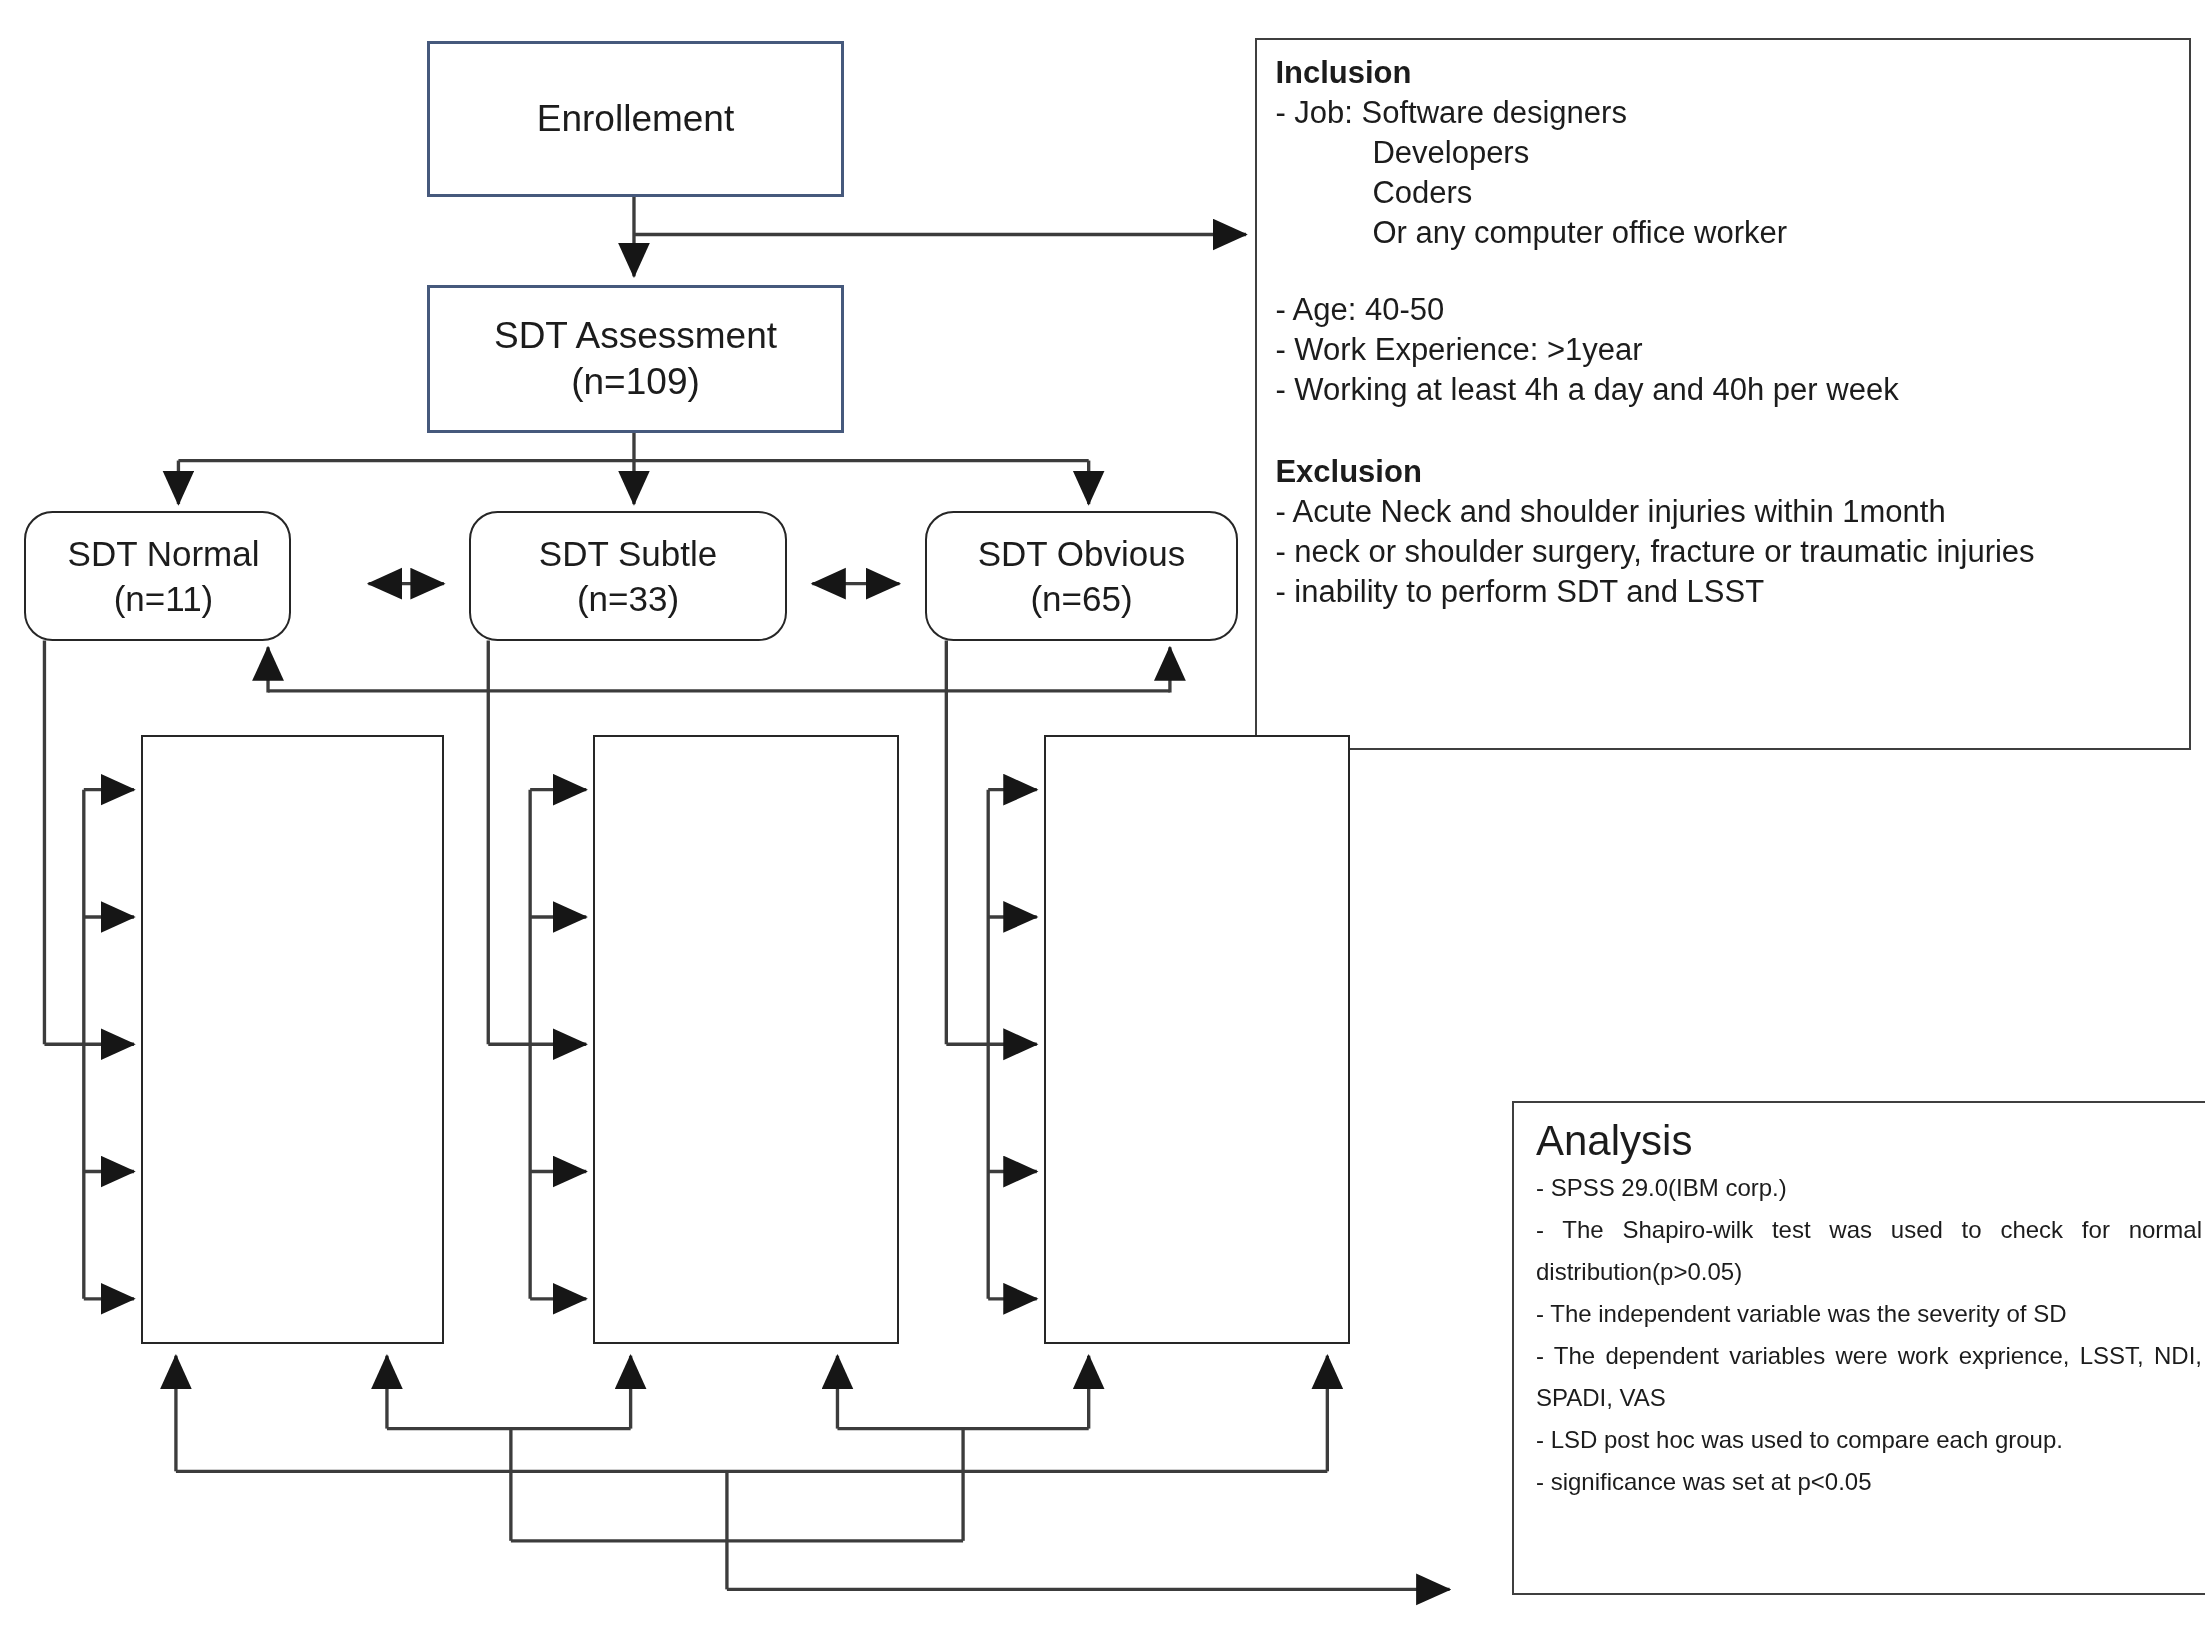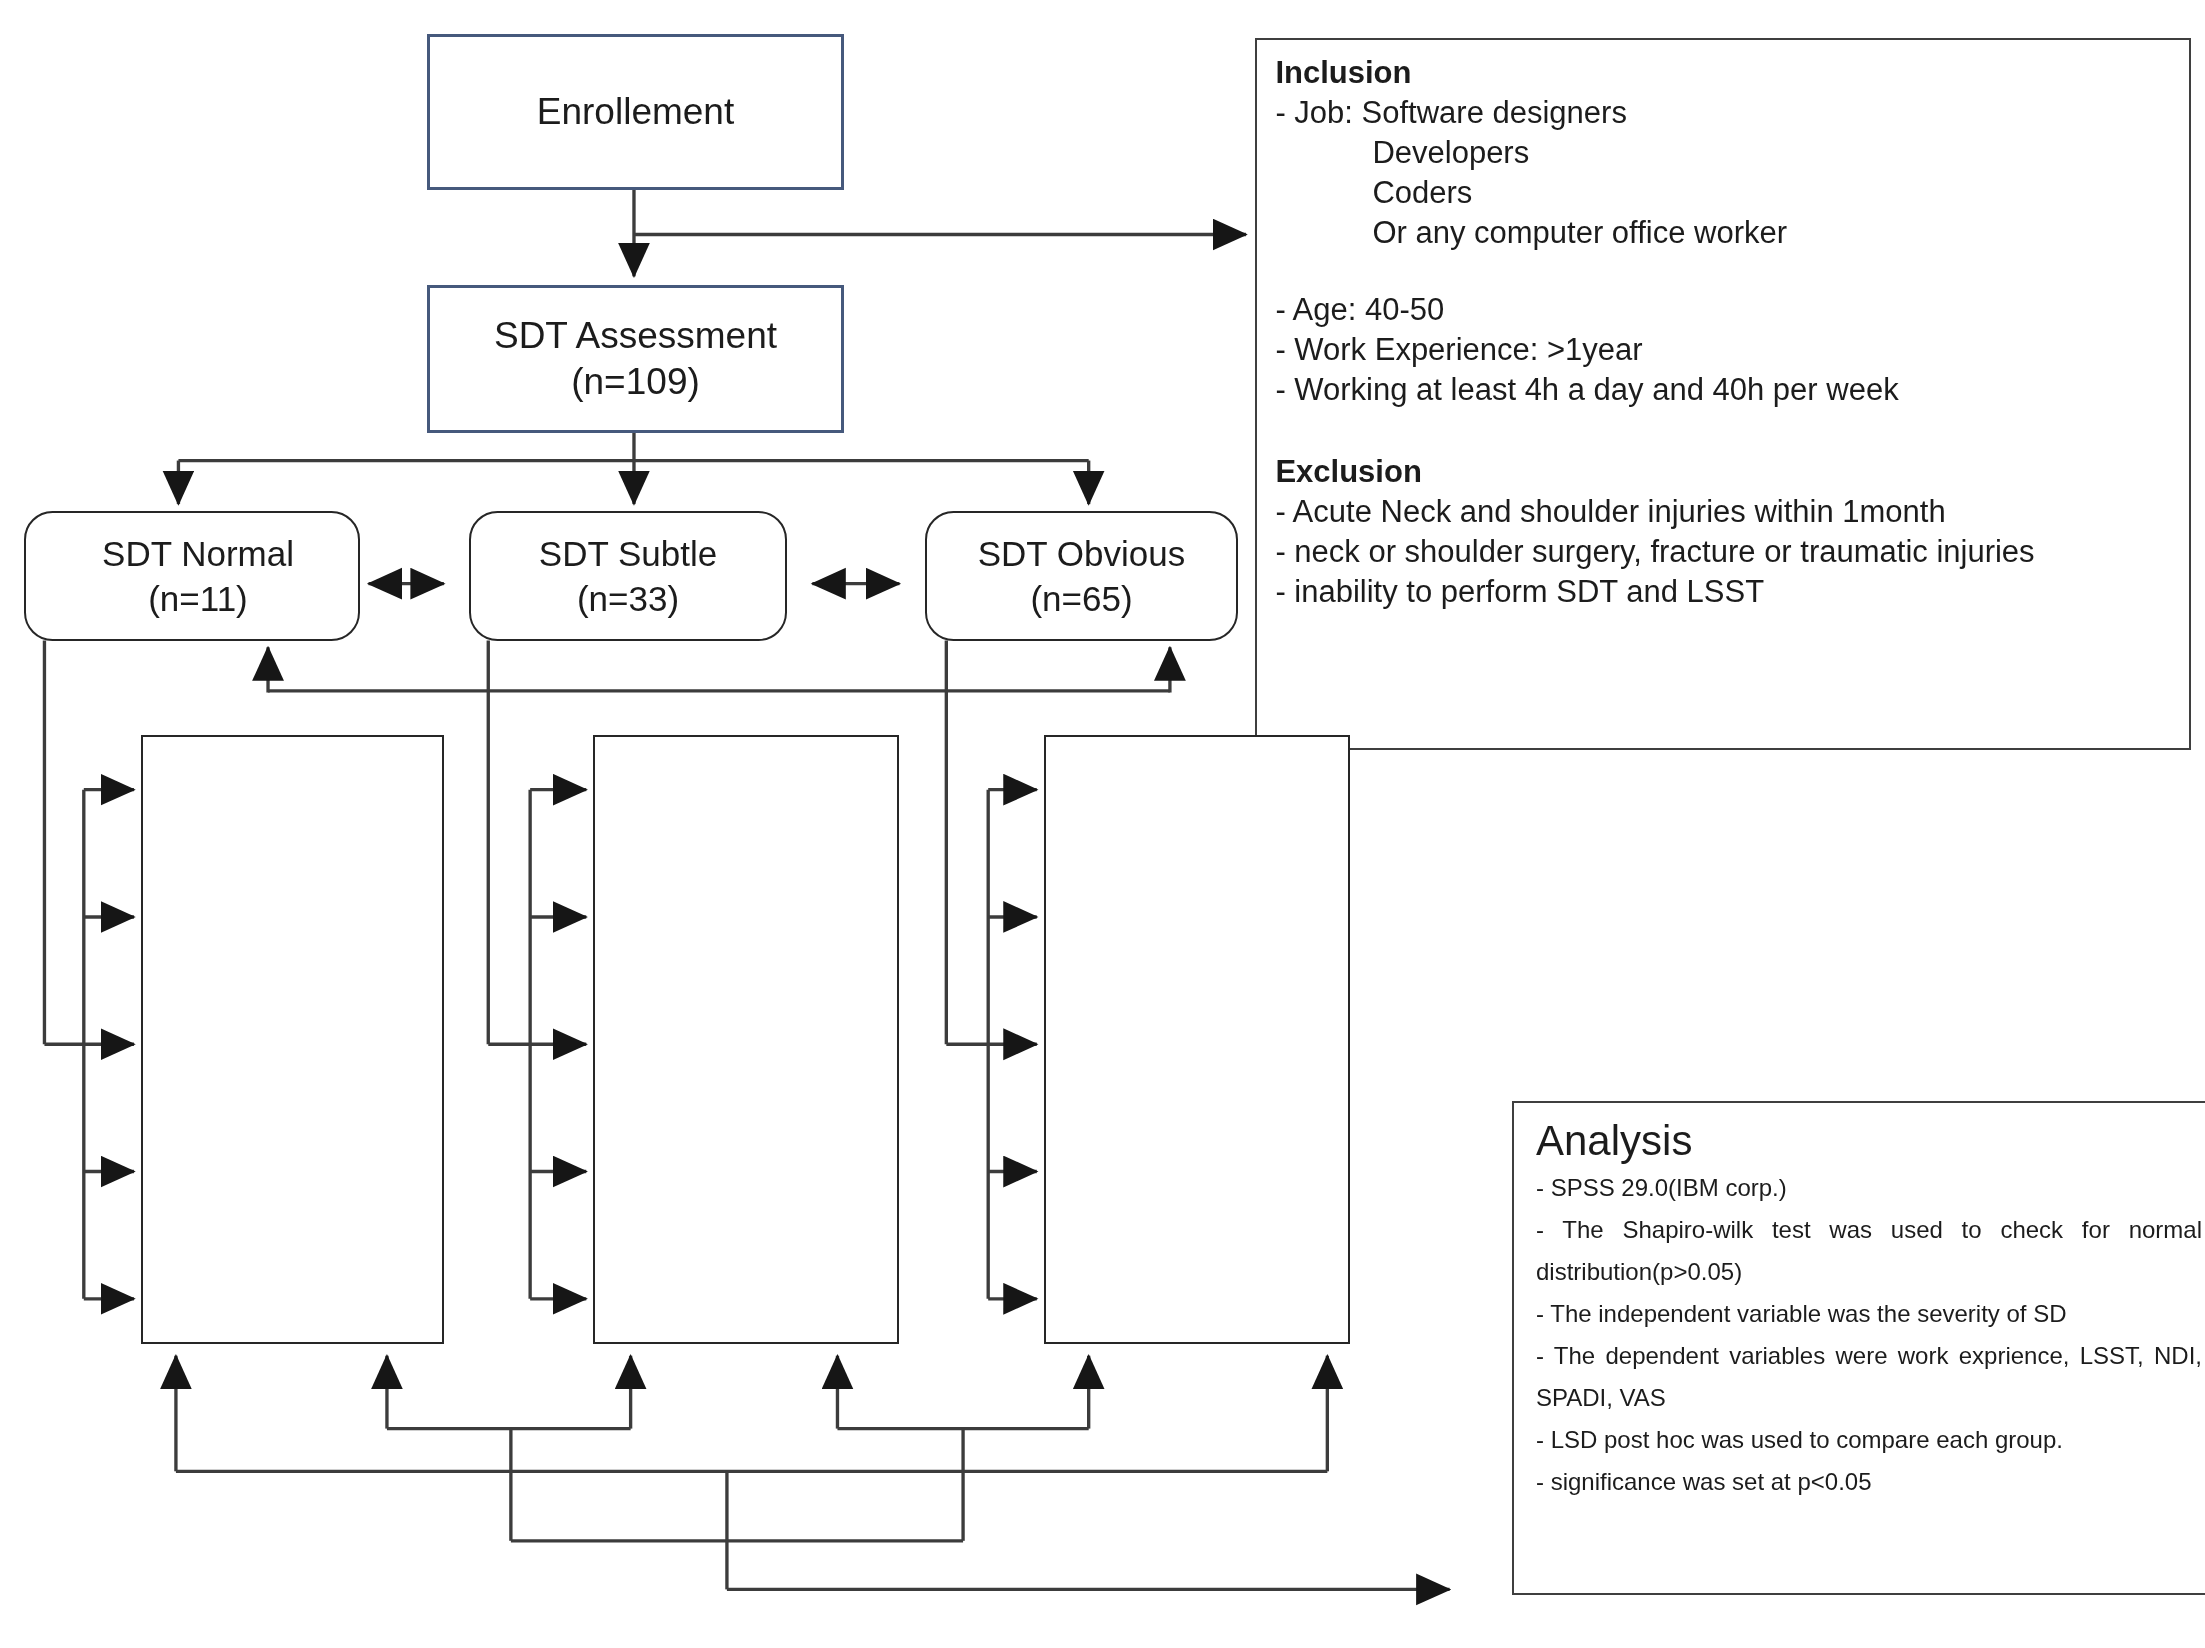--- a/index.html
+++ b/index.html
@@ -87,30 +87,30 @@
       <path d="M1000,1706 H1300"></path>
       <path d="M610,1706 V1840"></path>
       <path d="M1150,1706 V1840"></path>
       <path d="M210,1757 H1585"></path>
       <path d="M610,1840 H1150"></path>
       <path d="M868,1757 V1898"></path>
       <path d="M868,1898 H1731" marker-end="url(#ah)"></path>
     </g>
   </svg>
 
-  <div class="box flowbox" style="left:427px;top:34px;width:417px;height:156px;">
+  <div class="box flowbox" style="left:427px;top:41px;width:417px;height:156px;">
     <div>Enrollement</div>
   </div>
 
   <div class="box flowbox" style="left:427px;top:285px;width:417px;height:148px;">
     <div>SDT Assessment</div>
     <div>(n=109)</div>
   </div>
 
-  <div class="box groupbox" style="left:23.5px;top:511px;width:336px;height:130px;padding-left:13px;">
+  <div class="box groupbox" style="left:23.5px;top:511px;width:267px;height:130px;padding-left:13px;">
     <div>SDT Normal</div>
     <div>(n=11)</div>
   </div>
   <div class="box groupbox" style="left:469px;top:511px;width:318px;height:130px;">
     <div>SDT Subtle</div>
     <div>(n=33)</div>
   </div>
   <div class="box groupbox" style="left:925px;top:511px;width:313px;height:130px;">
     <div>SDT Obvious</div>
     <div>(n=65)</div>

